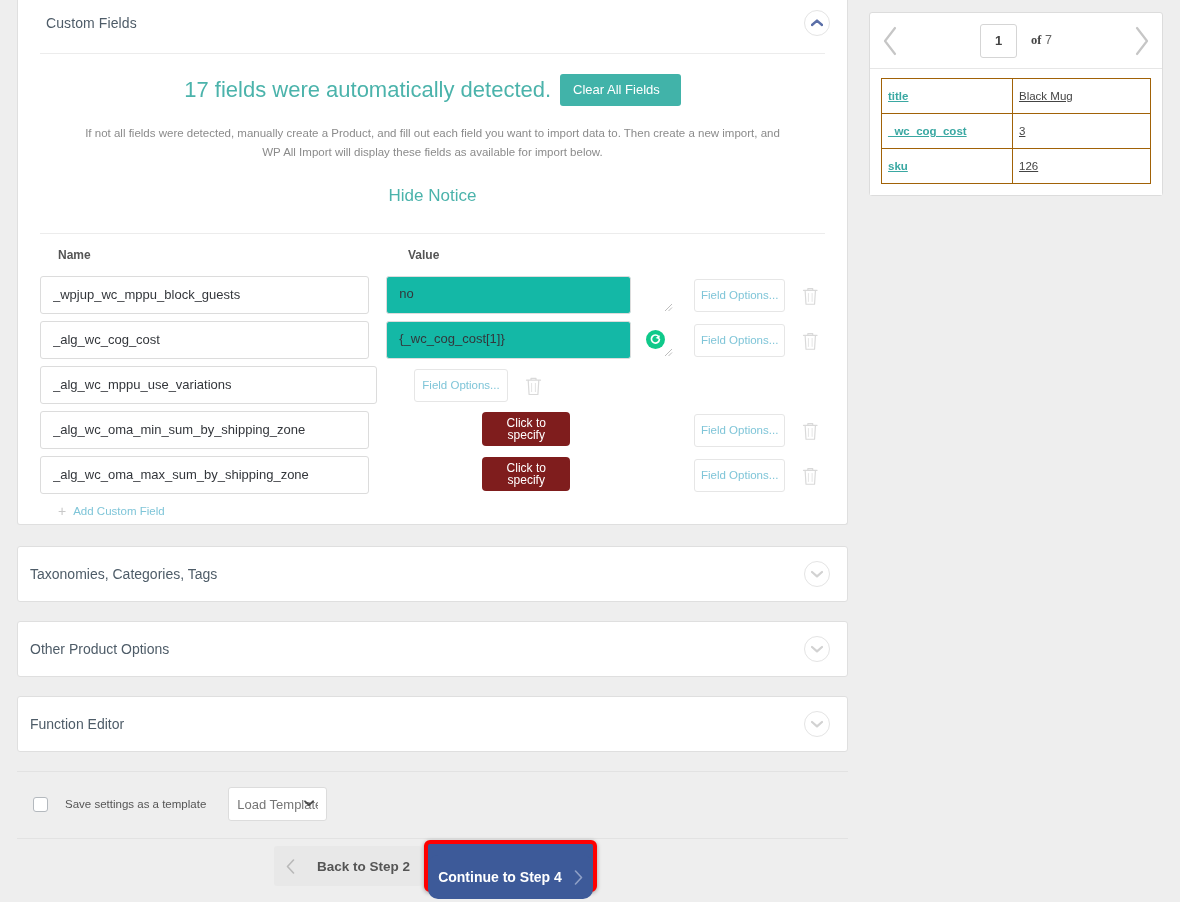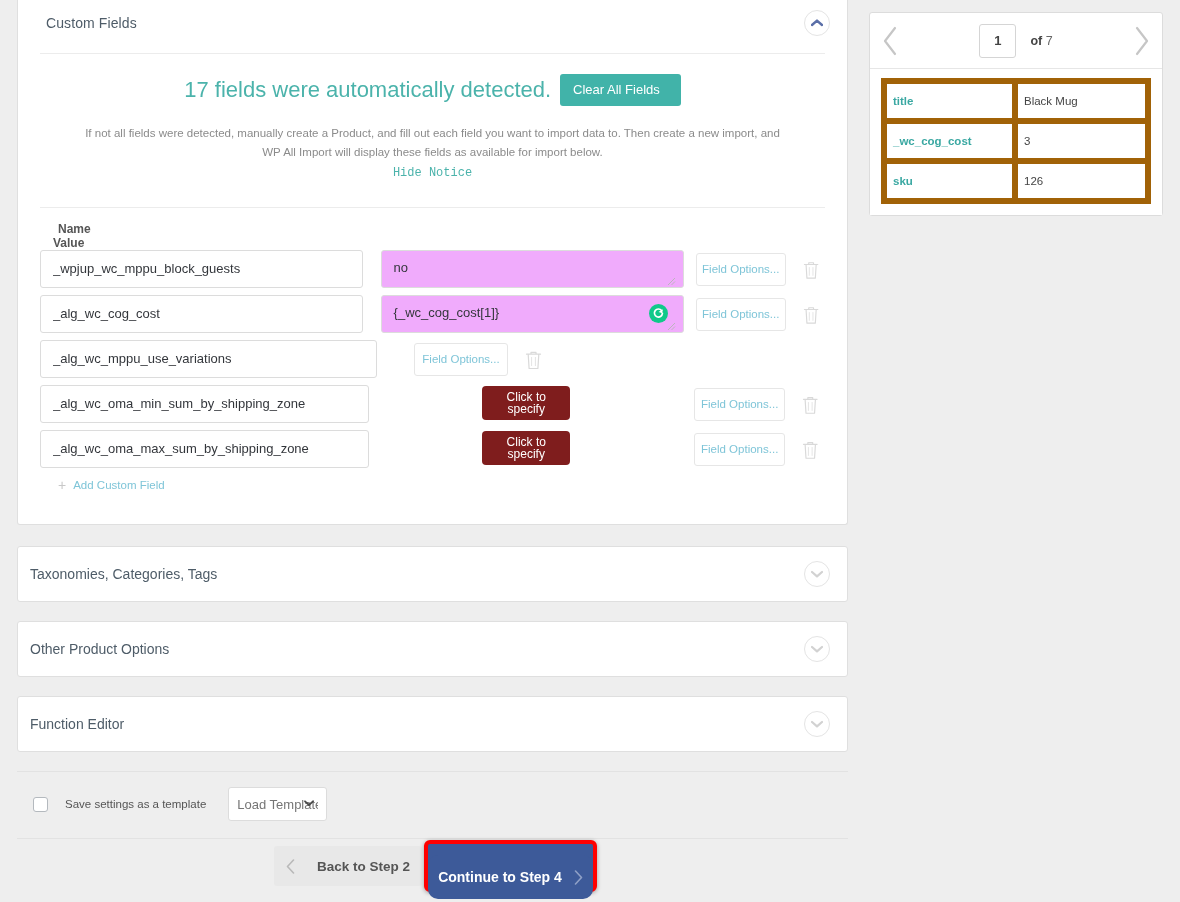--- a/index.html
+++ b/index.html
@@ -57,53 +57,53 @@
     font-family: "Liberation Sans", sans-serif;
     font-size: 13px; padding: 9px 21px 10px 13px; cursor: pointer;
     line-height: 1; white-space: nowrap;
   }
   .notice-body {
     margin-top: 18px;
     font-size: 11.5px; color: #8b8b8b; line-height: 1.65;
     max-width: 790px; margin-left: auto; margin-right: auto;
   }
   .hide-notice {
-    display: inline-block; margin-top: 4px;
-    font-size: 12px; color: #4bb3ab; text-decoration: none; cursor: pointer; font-family: Liberation Mono, monospace;
+    display: inline-block; margin-top: 24px;
+    font-size: 17px; color: #4bb3ab; text-decoration: none; cursor: pointer;
   }
   .notice-rule {
     margin: 17px 22px 0 22px; height: 1px; background: #ececec;
   }
 
   
   .fields { padding: 14px 28px 0 22px; }
-  .col-head-row { display: flex; margin-bottom: 0; flex-direction: column; }
+  .col-head-row { display: flex; margin-bottom: 14px; }
   .col-head {
     font-size: 12px; color: #555; font-weight: bold;
   }
   .col-head.name { width: 355px; padding-left: 18px; }
   .col-head.value { padding-left: 13px; }
 
   .field-row { display: flex; align-items: flex-start; margin-bottom: 7px; position: relative; height: 38px;}
   .f-name {
     width: 337px; height: 38px;
     border: 1px solid #dcdcdc; border-radius: 3px;
     padding: 0 12px;
     font-family: "Liberation Sans", sans-serif;
     font-size: 13px; color: #33363b;
     background: #fff; outline: none;
   }
   .f-gap { width: 18px; }
   .f-value-wrap { position: relative; width: 297px; height: 38px; }
   .f-value {
-    width: 303px; height: 38px;
+    width: 245px; height: 38px;
     border: 1px solid #dcdcdc; border-radius: 3px;
     padding: 9px 12px;
     font-family: "Liberation Sans", sans-serif;
-    font-size: 13px; color: #33363b; background: #f0abfc;
+    font-size: 13px; color: #33363b; background: #14b8a6;
     resize: none; outline: none; overflow: hidden; line-height: 1.3;
   }
   .resize-grip {
     position: absolute; right: 2px; bottom: 2px; width: 9px; height: 9px;
     pointer-events: none;
   }
   .green-badge {
     position: absolute; right: 10px; top: 9px;
     width: 19px; height: 19px; border-radius: 50%;
     background: #0fc98a;
@@ -215,30 +215,30 @@
   .nav-arrow.left { left: 10px; }
   .nav-arrow.right { right: 10px; }
   .page-box {
     width: 37px; height: 34px;
     border: 1px solid #d5d5d5; border-radius: 3px; background: #fff;
     font-family: "Liberation Sans", sans-serif;
     font-size: 13px; font-weight: bold; color: #444;
     text-align: center; outline: none;
   }
   .of-text { margin-left: 14px; font-size: 12.5px; color: #666; }
-  .of-text b { color: #444; }
+  .of-text b { color: #444; font-family: Liberation Serif, serif; }
   .side-body { padding: 9px 11px 11px 11px; background: #fff; }
   table.preview {
     width: 100%; border-collapse: collapse;
     table-layout: fixed;
   }
   table.preview td {
-    border: 6px solid #a16207; height: 24px; padding: 11px 6px;
+    border: 1px solid #a16207; height: 24px; padding: 11px 6px;
     font-size: 11.5px; vertical-align: middle;
-    overflow: hidden; white-space: nowrap;
+    overflow: hidden; white-space: nowrap; text-decoration: underline;
   }
   td.k { width: 131px; color: #3aa8a2; font-weight: bold; }
   td.v { color: #444; }
 </style>
 </head>
 <body>
 
 <div id="root">
 
   <div class="panel-cf">

